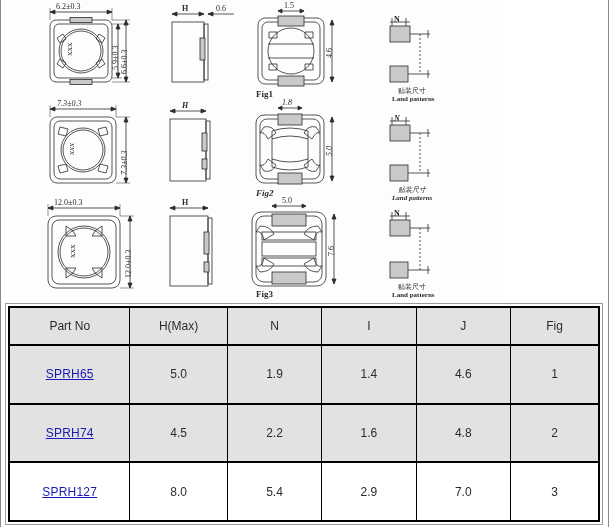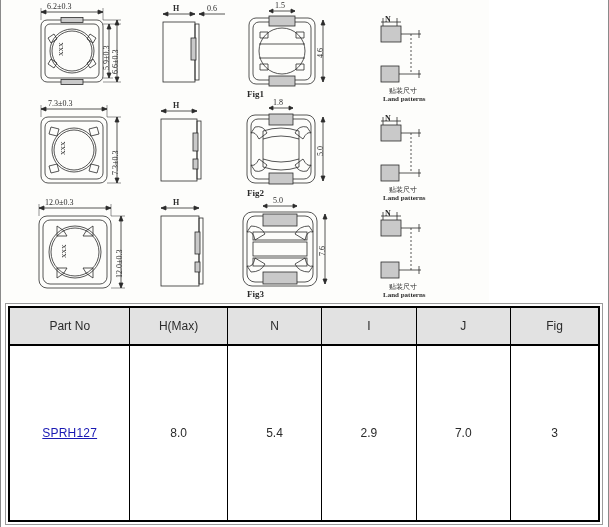--- a/index.html
+++ b/index.html
@@ -14,26 +14,26 @@
   .page-frame{
     position:absolute;left:0;top:0;width:609px;height:527px;
     box-sizing:border-box;
     border-left:1px solid #8a8a8a;
     border-right:1px solid #8a8a8a;
     pointer-events:none;
   }
 
   
   .drawings{
-    position:absolute;left:1px;top:0;width:488px;height:302px;
+    position:absolute;left:10px;top:0;width:488px;height:302px;
     background:#fdfdfb;
   }
   .fig-row{position:absolute;left:0;width:488px;height:100px;}
   .fig-row.r1{top:0;}
-  .fig-row.r2{top:97px;}
+  .fig-row.r2{top:97px;font-style:italic;}
   .fig-row.r3{top:196px;}
 
   .svgbox{position:absolute;left:0;top:0;width:488px;height:106px;}
 
   
   .table-outer{
     position:absolute;left:5px;top:303px;width:598px;height:222px;
     box-sizing:border-box;
     border:1px solid #9b9b9b;
     background:#ffffff;
@@ -341,20 +341,36 @@
       <tr>
         <th>Part No</th>
         <th>H(Max)</th>
         <th>N</th>
         <th>I</th>
         <th>J</th>
         <th>Fig</th>
       </tr>
     </thead>
     <tbody>
+      <tr class="shade">
+        <td class="partcell"><a href="#">SPRH65</a></td>
+        <td>5.0</td>
+        <td>1.9</td>
+        <td>1.4</td>
+        <td>4.6</td>
+        <td>1</td>
+      </tr>
+      <tr class="shade">
+        <td class="partcell"><a href="#">SPRH74</a></td>
+        <td>4.5</td>
+        <td>2.2</td>
+        <td>1.6</td>
+        <td>4.8</td>
+        <td>2</td>
+      </tr>
       <tr class="plain">
         <td class="partcell"><a href="#">SPRH127</a></td>
         <td>8.0</td>
         <td>5.4</td>
         <td>2.9</td>
         <td>7.0</td>
         <td>3</td>
       </tr>
     </tbody>
   </table>

